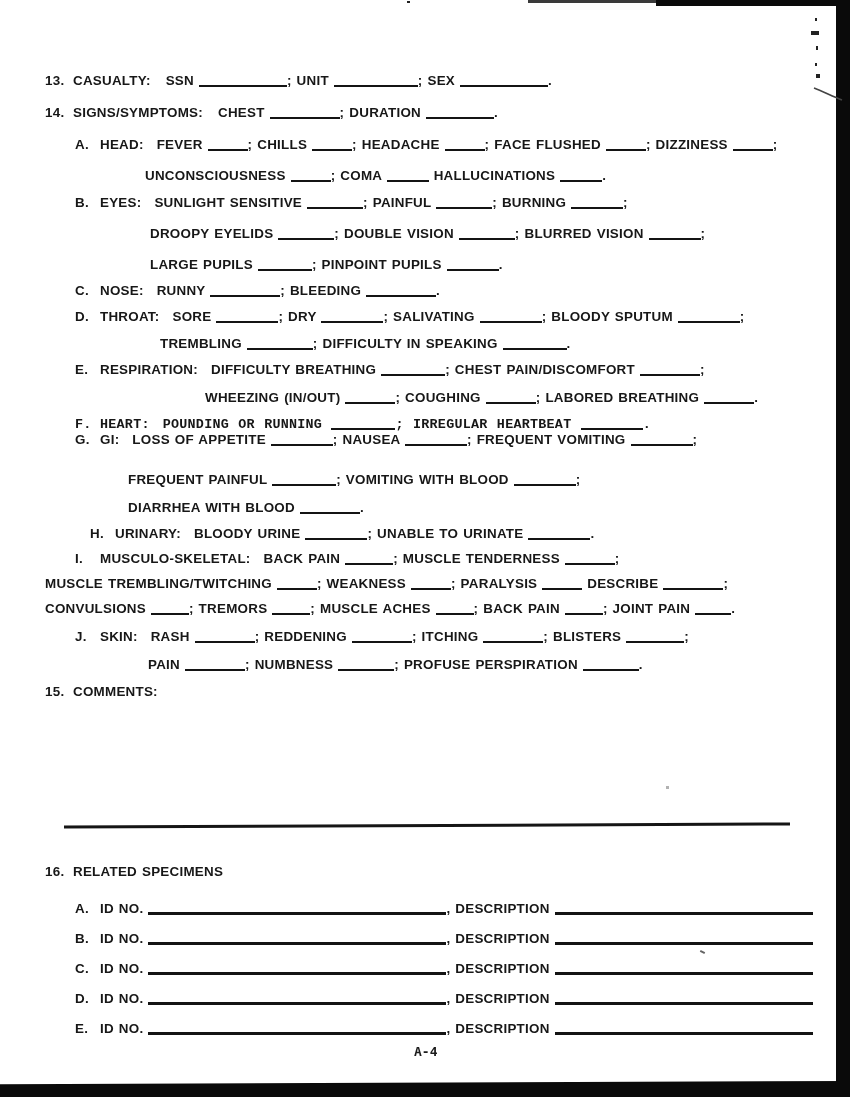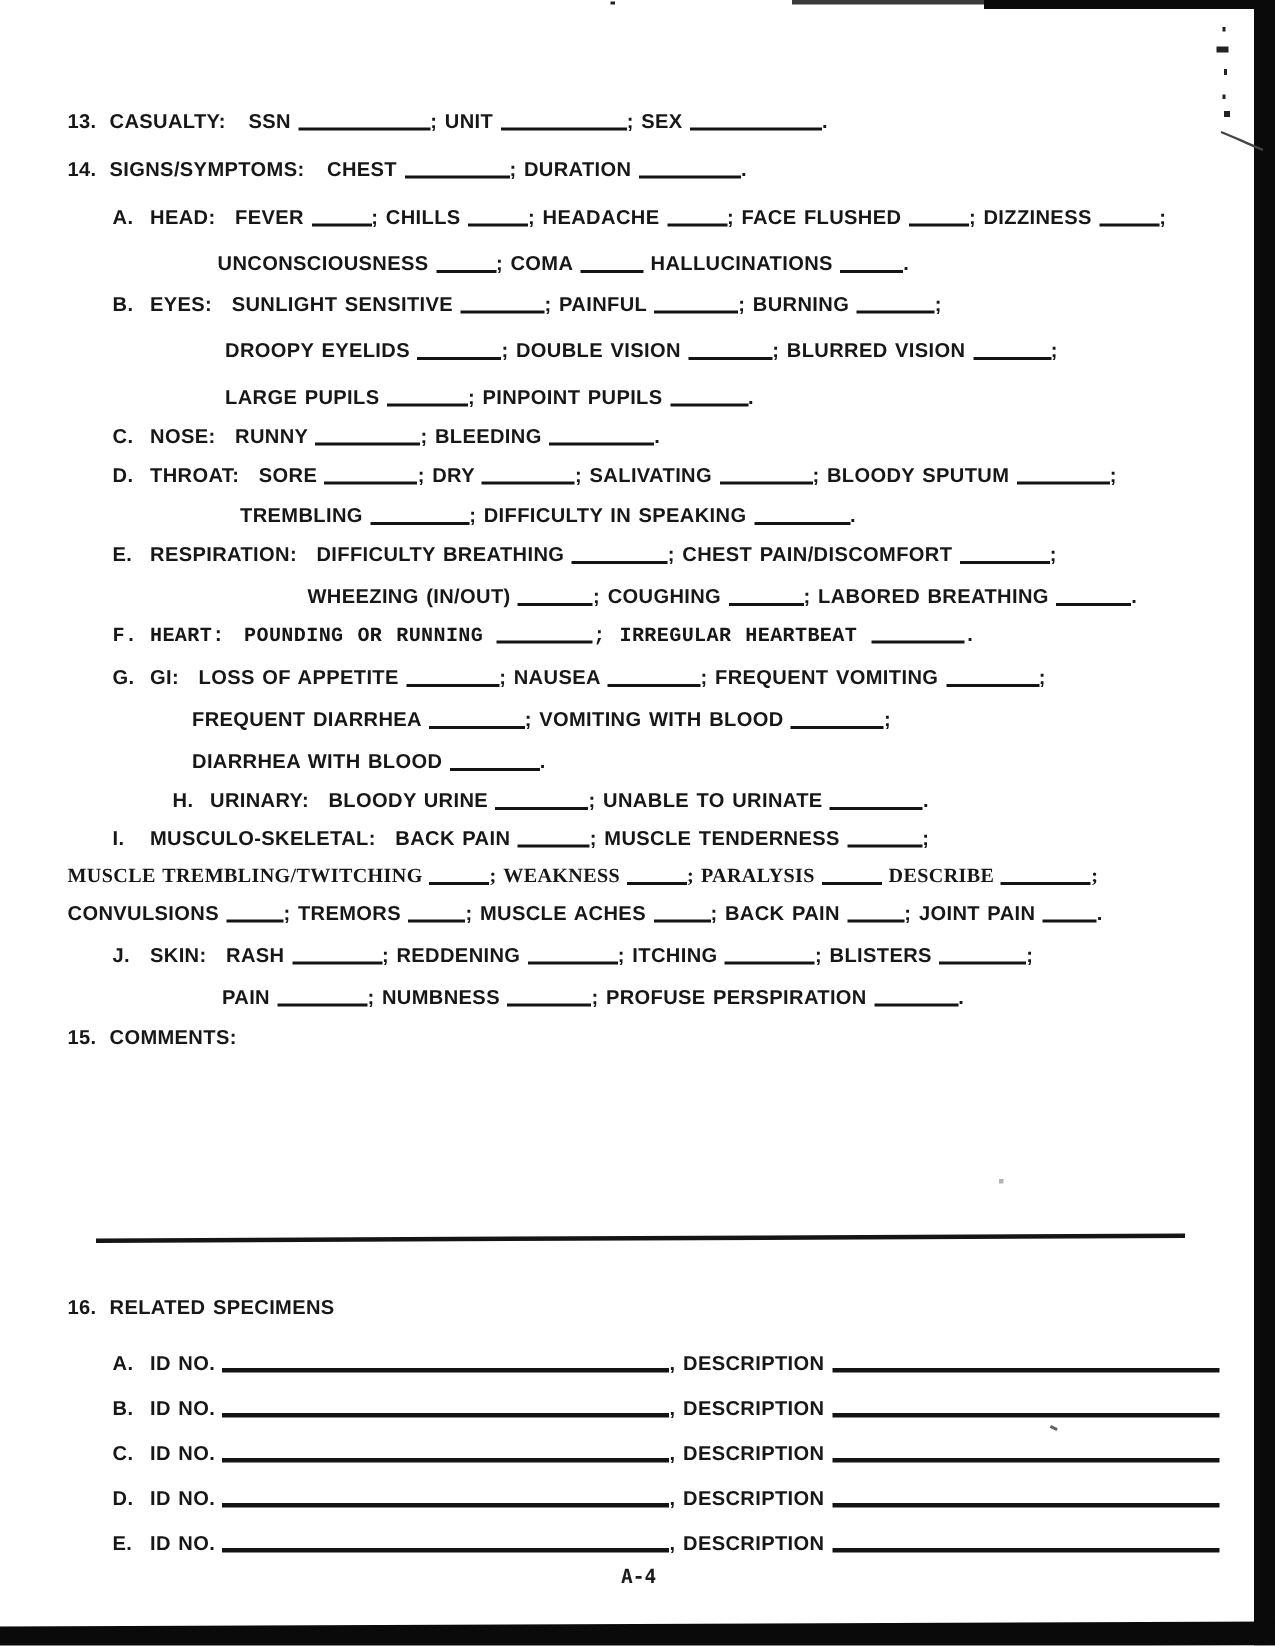--- a/index.html
+++ b/index.html
@@ -53,26 +53,26 @@
       <div class="fline" style="top: 168px; left: 145px;"><span>UNCONSCIOUSNESS </span><span class="blank" style="width: 40px;"></span><span>; COMA </span><span class="blank" style="width: 42px;"></span><span> HALLUCINATIONS </span><span class="blank" style="width: 42px;"></span><span>.</span></div>
       <div class="fline" style="top: 195px; left: 75px;"><span class="let">B.</span><span class="sec">EYES:</span><span>SUNLIGHT SENSITIVE </span><span class="blank" style="width: 56px;"></span><span>; PAINFUL </span><span class="blank" style="width: 56px;"></span><span>; BURNING </span><span class="blank" style="width: 52px;"></span><span>;</span></div>
       <div class="fline" style="top: 226px; left: 150px;"><span>DROOPY EYELIDS </span><span class="blank" style="width: 56px;"></span><span>; DOUBLE VISION </span><span class="blank" style="width: 56px;"></span><span>; BLURRED VISION </span><span class="blank" style="width: 52px;"></span><span>;</span></div>
       <div class="fline" style="top: 257px; left: 150px;"><span>LARGE PUPILS </span><span class="blank" style="width: 54px;"></span><span>; PINPOINT PUPILS </span><span class="blank" style="width: 52px;"></span><span>.</span></div>
       <div class="fline" style="top: 283px; left: 75px;"><span class="let">C.</span><span class="sec">NOSE:</span><span>RUNNY </span><span class="blank" style="width: 70px;"></span><span>; BLEEDING </span><span class="blank" style="width: 70px;"></span><span>.</span></div>
       <div class="fline" style="top: 309px; left: 75px;"><span class="let">D.</span><span class="sec">THROAT:</span><span>SORE </span><span class="blank" style="width: 62px;"></span><span>; DRY </span><span class="blank" style="width: 62px;"></span><span>; SALIVATING </span><span class="blank" style="width: 62px;"></span><span>; BLOODY SPUTUM </span><span class="blank" style="width: 62px;"></span><span>;</span></div>
       <div class="fline" style="top: 336px; left: 160px;"><span>TREMBLING </span><span class="blank" style="width: 66px;"></span><span>; DIFFICULTY IN SPEAKING </span><span class="blank" style="width: 64px;"></span><span>.</span></div>
       <div class="fline" style="top: 362px; left: 75px;"><span class="let">E.</span><span class="sec">RESPIRATION:</span><span>DIFFICULTY BREATHING </span><span class="blank" style="width: 64px;"></span><span>; CHEST PAIN/DISCOMFORT </span><span class="blank" style="width: 60px;"></span><span>;</span></div>
       <div class="fline" style="top: 390px; left: 205px;"><span>WHEEZING (IN/OUT) </span><span class="blank" style="width: 50px;"></span><span>; COUGHING </span><span class="blank" style="width: 50px;"></span><span>; LABORED BREATHING </span><span class="blank" style="width: 50px;"></span><span>.</span></div>
       <div class="fline" style="top: 417px; left: 75px; font-family: Liberation Mono, monospace;"><span class="let">F.</span><span class="sec">HEART:</span><span>POUNDING OR RUNNING </span><span class="blank" style="width: 64px;"></span><span>; IRREGULAR HEARTBEAT </span><span class="blank" style="width: 62px;"></span><span>.</span></div>
-      <div class="fline" style="top: 444px; left: 75px;"><span class="let">G.</span><span class="sec">GI:</span><span>LOSS OF APPETITE </span><span class="blank" style="width: 62px;"></span><span>; NAUSEA </span><span class="blank" style="width: 62px;"></span><span>; FREQUENT VOMITING </span><span class="blank" style="width: 62px;"></span><span>;</span></div>
-      <div class="fline" style="top: 472px; left: 128px;"><span>FREQUENT DIARRHEA </span><span class="blank" style="width: 64px;"></span><span>; VOMITING WITH BLOOD </span><span class="blank" style="width: 62px;"></span><span>;</span></div>
+      <div class="fline" style="top: 432px; left: 75px;"><span class="let">G.</span><span class="sec">GI:</span><span>LOSS OF APPETITE </span><span class="blank" style="width: 62px;"></span><span>; NAUSEA </span><span class="blank" style="width: 62px;"></span><span>; FREQUENT VOMITING </span><span class="blank" style="width: 62px;"></span><span>;</span></div>
+      <div class="fline" style="top: 472px; left: 128px;"><span>FREQUENT PAINFUL </span><span class="blank" style="width: 64px;"></span><span>; VOMITING WITH BLOOD </span><span class="blank" style="width: 62px;"></span><span>;</span></div>
       <div class="fline" style="top: 500px; left: 128px;"><span>DIARRHEA WITH BLOOD </span><span class="blank" style="width: 60px;"></span><span>.</span></div>
-      <div class="fline" style="top: 526px; left: 83px; padding-left: 32px;"><span class="let">H.</span><span class="sec">URINARY:</span><span>BLOODY URINE </span><span class="blank" style="width: 62px;"></span><span>; UNABLE TO URINATE </span><span class="blank" style="width: 62px;"></span><span>.</span></div>
+      <div class="fline" style="top: 526px; left: 58px; padding-left: 32px;"><span class="let">H.</span><span class="sec">URINARY:</span><span>BLOODY URINE </span><span class="blank" style="width: 62px;"></span><span>; UNABLE TO URINATE </span><span class="blank" style="width: 62px;"></span><span>.</span></div>
       <div class="fline" style="top: 551px; left: 75px;"><span class="let">I.</span><span class="sec">MUSCULO-SKELETAL:</span><span>BACK PAIN </span><span class="blank" style="width: 48px;"></span><span>; MUSCLE TENDERNESS </span><span class="blank" style="width: 50px;"></span><span>;</span></div>
-      <div class="fline" style="top: 576px; left: 45px; font-family: Liberation Serif, serif;"><span>MUSCLE TREMBLING/TWITCHING </span><span class="blank" style="width: 40px;"></span><span>; WEAKNESS </span><span class="blank" style="width: 40px;"></span><span>; PARALYSIS </span><span class="blank" style="width: 40px;"></span><span> DESCRIBE </span><span class="blank" style="width: 60px;"></span><span>;</span></div>
+      <div class="fline" style="top: 576px; left: 45px;"><span>MUSCLE TREMBLING/TWITCHING </span><span class="blank" style="width: 40px;"></span><span>; WEAKNESS </span><span class="blank" style="width: 40px;"></span><span>; PARALYSIS </span><span class="blank" style="width: 40px;"></span><span> DESCRIBE </span><span class="blank" style="width: 60px;"></span><span>;</span></div>
       <div class="fline" style="top: 601px; left: 45px;"><span>CONVULSIONS </span><span class="blank" style="width: 38px;"></span><span>; TREMORS </span><span class="blank" style="width: 38px;"></span><span>; MUSCLE ACHES </span><span class="blank" style="width: 38px;"></span><span>; BACK PAIN </span><span class="blank" style="width: 38px;"></span><span>; JOINT PAIN </span><span class="blank" style="width: 36px;"></span><span>.</span></div>
       <div class="fline" style="top: 629px; left: 75px;"><span class="let">J.</span><span class="sec">SKIN:</span><span>RASH </span><span class="blank" style="width: 60px;"></span><span>; REDDENING </span><span class="blank" style="width: 60px;"></span><span>; ITCHING </span><span class="blank" style="width: 60px;"></span><span>; BLISTERS </span><span class="blank" style="width: 58px;"></span><span>;</span></div>
       <div class="fline" style="top: 657px; left: 148px;"><span>PAIN </span><span class="blank" style="width: 60px;"></span><span>; NUMBNESS </span><span class="blank" style="width: 56px;"></span><span>; PROFUSE PERSPIRATION </span><span class="blank" style="width: 56px;"></span><span>.</span></div>
       <div class="fline" style="top: 684px; left: 45px;"><span class="num">15.</span><span class="hdr">COMMENTS:</span></div>
       <div class="fline" style="top: 864px; left: 45px;"><span class="num">16.</span><span class="hdr">RELATED SPECIMENS</span></div>
       <div class="fline" style="top: 901px; left: 75px;"><span class="let">A.</span><span>ID NO. </span><span class="blank thick" style="width: 298px;"></span><span>, DESCRIPTION </span><span class="blank thick" style="width: 258px;"></span></div>
       <div class="fline" style="top: 931px; left: 75px;"><span class="let">B.</span><span>ID NO. </span><span class="blank thick" style="width: 298px;"></span><span>, DESCRIPTION </span><span class="blank thick" style="width: 258px;"></span></div>
       <div class="fline" style="top: 961px; left: 75px;"><span class="let">C.</span><span>ID NO. </span><span class="blank thick" style="width: 298px;"></span><span>, DESCRIPTION </span><span class="blank thick" style="width: 258px;"></span></div>
       <div class="fline" style="top: 991px; left: 75px;"><span class="let">D.</span><span>ID NO. </span><span class="blank thick" style="width: 298px;"></span><span>, DESCRIPTION </span><span class="blank thick" style="width: 258px;"></span></div>
       <div class="fline" style="top: 1021px; left: 75px;"><span class="let">E.</span><span>ID NO. </span><span class="blank thick" style="width: 298px;"></span><span>, DESCRIPTION </span><span class="blank thick" style="width: 258px;"></span></div>

